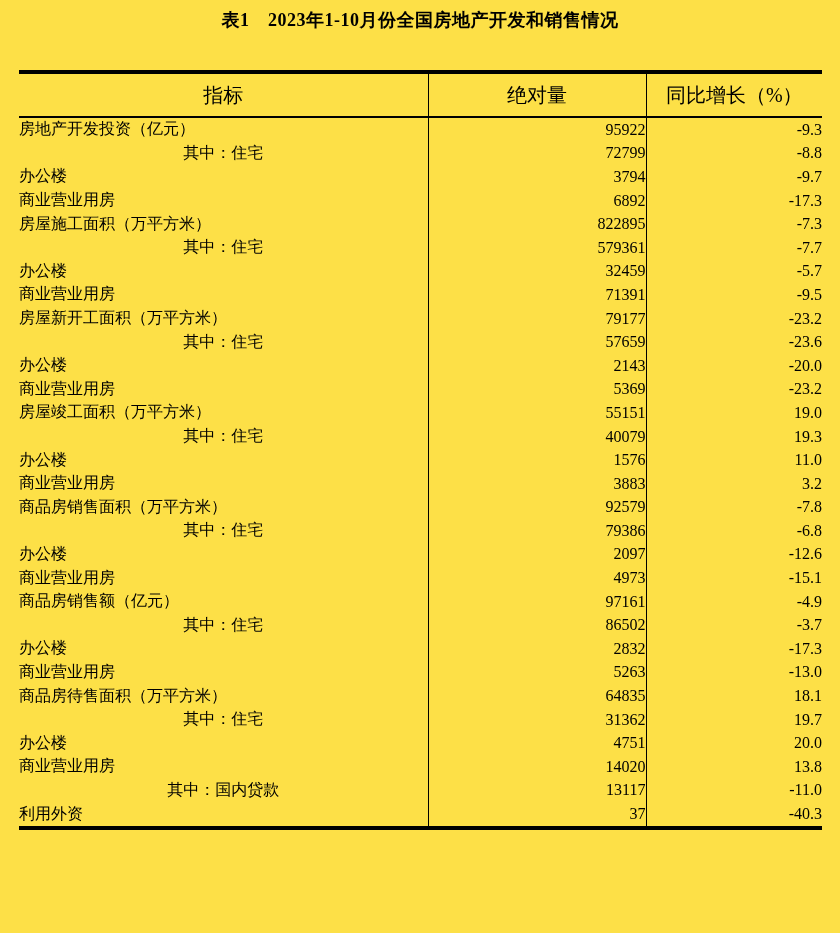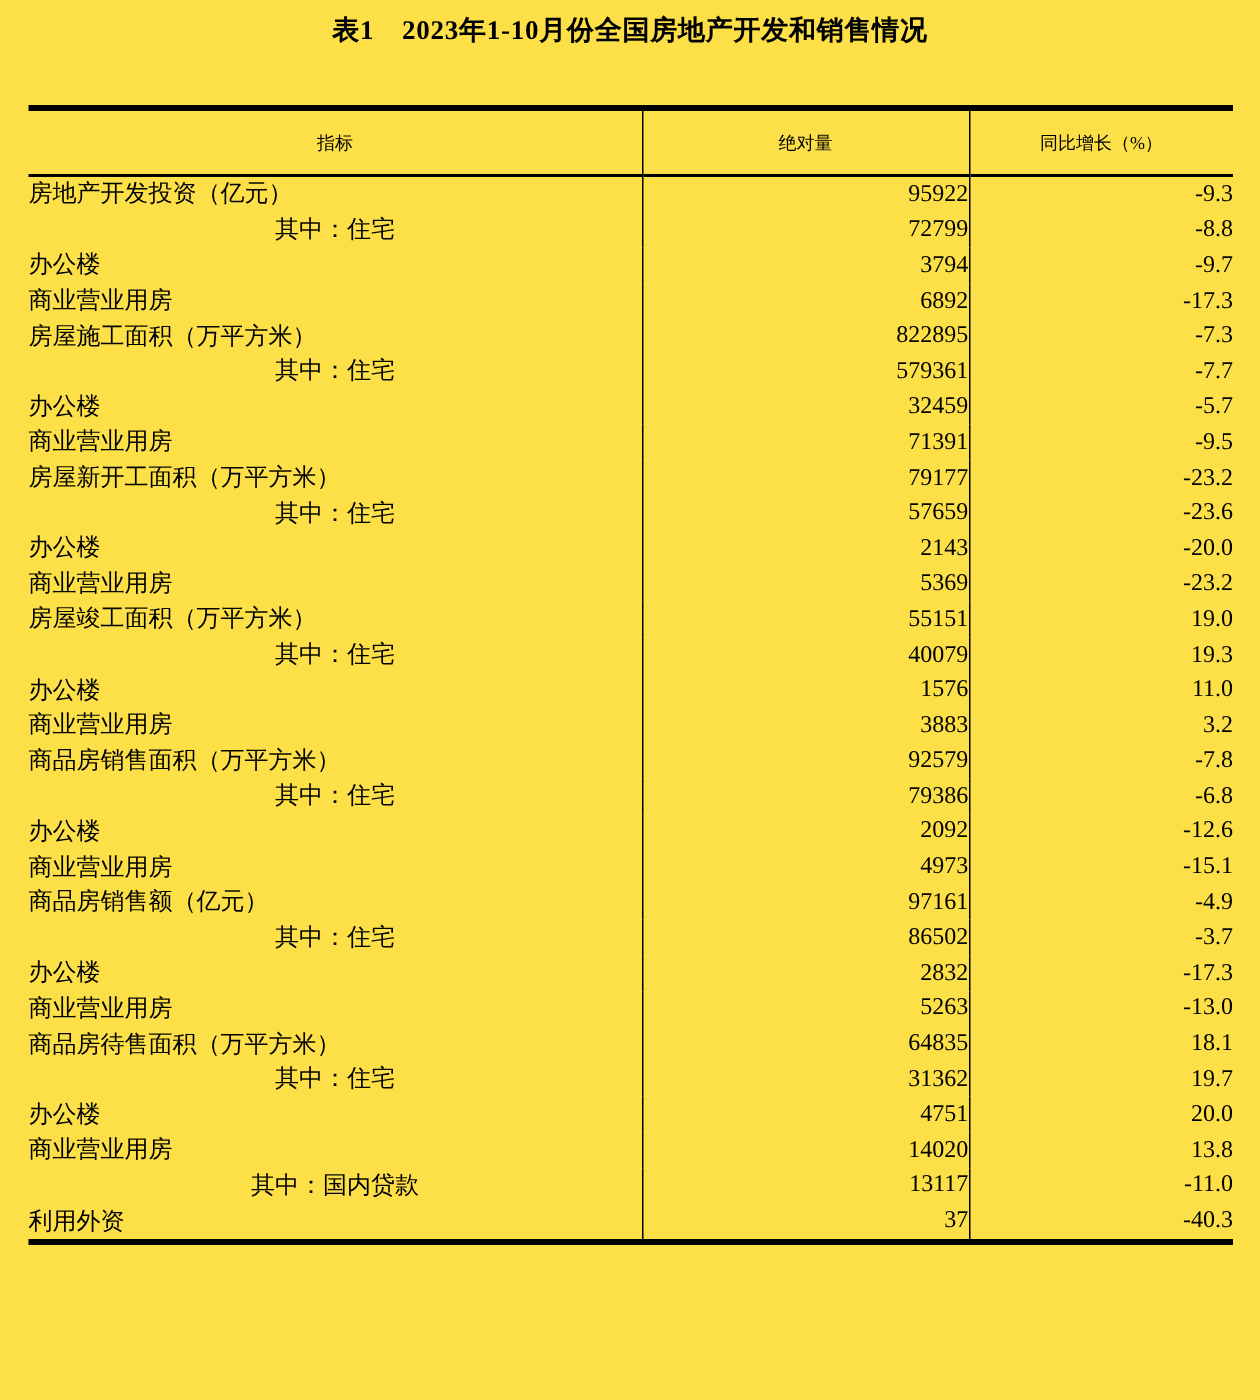--- a/index.html
+++ b/index.html
@@ -34,21 +34,21 @@
     border-collapse: collapse;
     border-top: 4px solid #000;
     border-bottom: 4px solid #000;
   }
   col.col-indicator { width: 409px; }
   col.col-value     { width: 218px; }
   col.col-growth    { width: 176px; }
 
   table.stat-table thead th {
     font-weight: normal;
-    font-size: 12px;
+    font-size: 20px;
     height: 42px;
     text-align: center;
     vertical-align: middle;
     border-bottom: 2px solid #000;
     padding: 0;
   }
   th.c1, td.c1 { border-right: 1.5px solid #000; }
   th.c2, td.c2 { border-right: 1.5px solid #000; }
 
   table.stat-table tbody td {
@@ -172,21 +172,21 @@
             <td class="c2">92579</td>
             <td class="c3">-7.8</td>
           </tr>
           <tr>
             <td class="c1 ind1">其中：住宅</td>
             <td class="c2">79386</td>
             <td class="c3">-6.8</td>
           </tr>
           <tr>
             <td class="c1 ind2">办公楼</td>
-            <td class="c2">2092</td>
+            <td class="c2">2097</td>
             <td class="c3">-12.6</td>
           </tr>
           <tr>
             <td class="c1 ind2">商业营业用房</td>
             <td class="c2">4973</td>
             <td class="c3">-15.1</td>
           </tr>
           <tr>
             <td class="c1 ind0">商品房销售额（亿元）</td>
             <td class="c2">97161</td>

